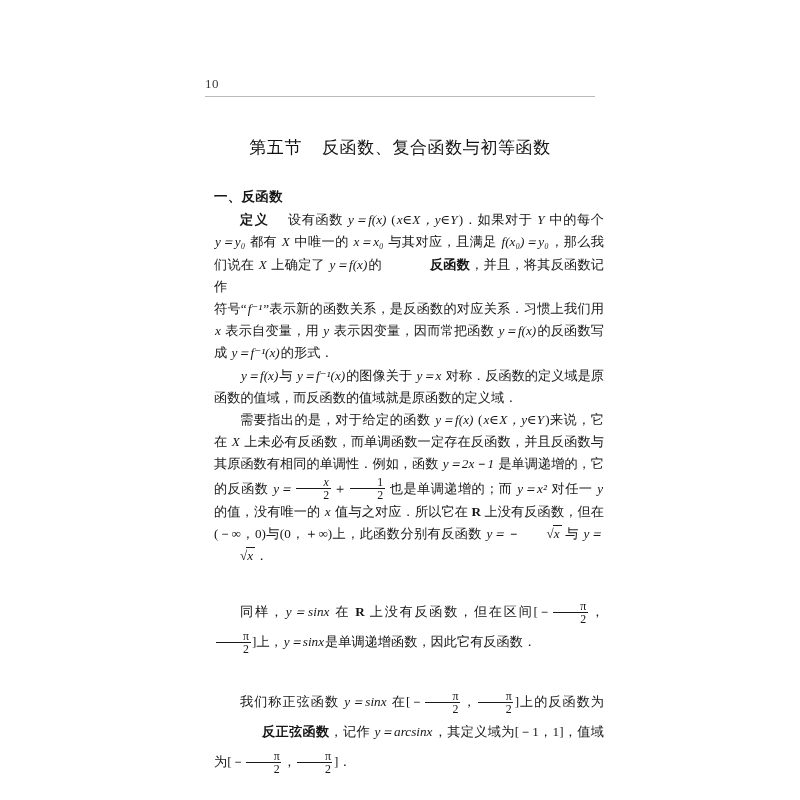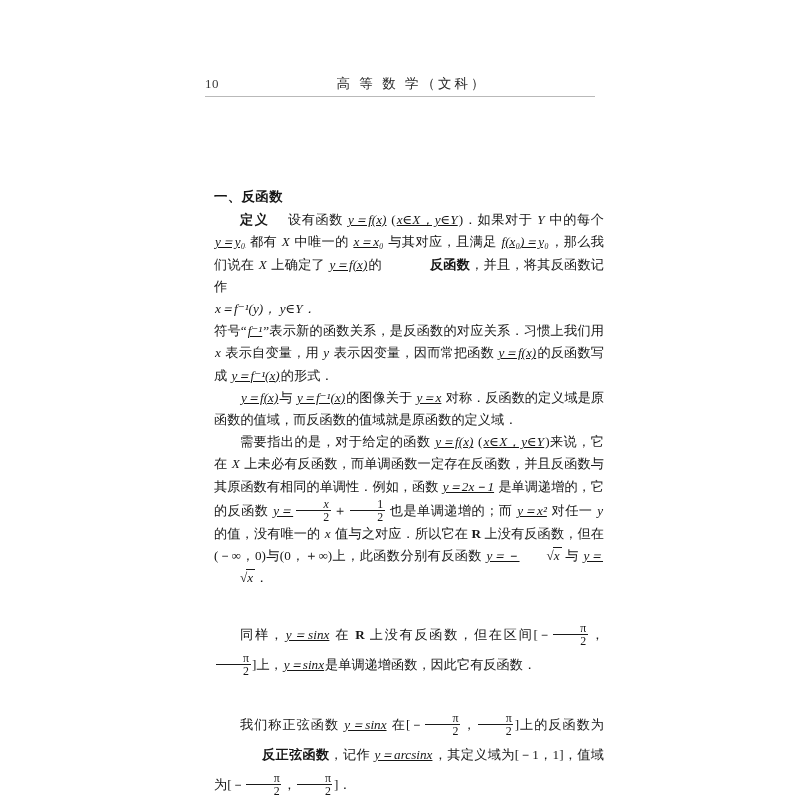--- a/index.html
+++ b/index.html
@@ -146,44 +146,45 @@
     white-space: nowrap;
   }
   .sqrt .rad { font-style: normal; }
   .sqrt .rnd {
     border-top: 1px solid #1a1a1a;
     padding: 0 2px 0 1px;
     margin-left: -1px;
     font-style: italic;
   }
 
-  .nowrap { white-space: nowrap; text-decoration: underline; }
+  .nowrap { white-space: nowrap; }
   .tall { line-height: 30px; margin-top: 30px; }
 </style>
 </head>
 <body>
 
 <div class="page">
 
   <div class="runhead">
     <div class="runhead-inner">
       <span class="folio">10</span>
-      <span class="runhead-title">高 等 数 学（文科）</span>
     </div>
   </div>
   <div class="runhead-rule"></div>
 
+  <div class="sec-title">
+    <span>第五节</span><span class="gap"></span><span>反函数、复合函数与初等函数</span>
+  </div>
 
   <div class="body">
 
     <div class="sub-head">一、反函数</div>
 
     <p class="ind"><span class="defword">定义</span><span class="defgap"></span><span>设有函数 </span><span class="m nowrap">y＝f(x)</span><span> (</span><span class="m nowrap">x∈X，y∈Y</span><span>)．如果对于 </span><span class="m">Y</span><span> 中的每个 </span><span class="m nowrap">y＝y₀</span><span> 都有 </span><span class="m">X</span><span> 中唯一的 </span><span class="m nowrap">x＝x₀</span><span> 与其对应，且满足 </span><span class="m nowrap">f(x₀)＝y₀</span><span>，那么我们说在 </span><span class="m">X</span><span> 上确定了 </span><span class="m nowrap">y＝f(x)</span><span>的</span><span class="term">反函数</span><span>，并且，将其反函数记作</span></p>
 
-    <p class="disp m">x＝f⁻¹(y)，  y∈Y．</p>
 
     <p><span>符号“</span><span class="m nowrap">f⁻¹</span><span>”表示新的函数关系，是反函数的对应关系．习惯上我们用 </span><span class="m">x</span><span> 表示自变量，用 </span><span class="m">y</span><span> 表示因变量，因而常把函数 </span><span class="m nowrap">y＝f(x)</span><span>的反函数写成 </span><span class="m nowrap">y＝f⁻¹(x)</span><span>的形式．</span></p>
 
     <p class="ind"><span class="m nowrap">y＝f(x)</span><span>与 </span><span class="m nowrap">y＝f⁻¹(x)</span><span>的图像关于 </span><span class="m nowrap">y＝x</span><span> 对称．反函数的定义域是原函数的值域，而反函数的值域就是原函数的定义域．</span></p>
 
     <p class="ind"><span>需要指出的是，对于给定的函数 </span><span class="m nowrap">y＝f(x)</span><span> (</span><span class="m nowrap">x∈X，y∈Y</span><span>)来说，它在 </span><span class="m">X</span><span> 上未必有反函数，而单调函数一定存在反函数，并且反函数与其原函数有相同的单调性．例如，函数 </span><span class="m nowrap">y＝2x－1</span><span> 是单调递增的，它的反函数 </span><span class="m nowrap">y＝</span><span class="frac"><span class="num">x</span><span class="den">2</span></span><span class="op">＋</span><span class="frac"><span class="num upr">1</span><span class="den">2</span></span><span> 也是单调递增的；而 </span><span class="m nowrap">y＝x²</span><span> 对任一 </span><span class="m">y</span><span> 的值，没有唯一的 </span><span class="m">x</span><span> 值与之对应．所以它在 </span><span class="bb">R</span><span> 上没有反函数，但在(－∞，0)与(0，＋∞)上，此函数分别有反函数 </span><span class="m nowrap">y＝－</span><span class="sqrt"><span class="rad">√</span><span class="rnd">x</span></span><span> 与 </span><span class="m nowrap">y＝</span><span class="sqrt"><span class="rad">√</span><span class="rnd">x</span></span><span>．</span></p>
 
     <p class="ind tall"><span>同样，</span><span class="m nowrap">y＝sinx</span><span> 在 </span><span class="bb">R</span><span> 上没有反函数，但在区间[－</span><span class="frac"><span class="num upr">π</span><span class="den">2</span></span><span>，</span><span class="frac"><span class="num upr">π</span><span class="den">2</span></span><span>]上，</span><span class="m nowrap">y＝sinx</span><span>是单调递增函数，因此它有反函数．</span></p>
 
     <p class="ind tall"><span>我们称正弦函数 </span><span class="m nowrap">y＝sinx</span><span> 在[－</span><span class="frac"><span class="num upr">π</span><span class="den">2</span></span><span>，</span><span class="frac"><span class="num upr">π</span><span class="den">2</span></span><span>]上的反函数为</span><span class="term">反正弦函数</span><span>，记作 </span><span class="m nowrap">y＝arcsinx</span><span>，其定义域为[－1，1]，值域为[－</span><span class="frac"><span class="num upr">π</span><span class="den">2</span></span><span>，</span><span class="frac"><span class="num upr">π</span><span class="den">2</span></span><span>]．</span></p>

